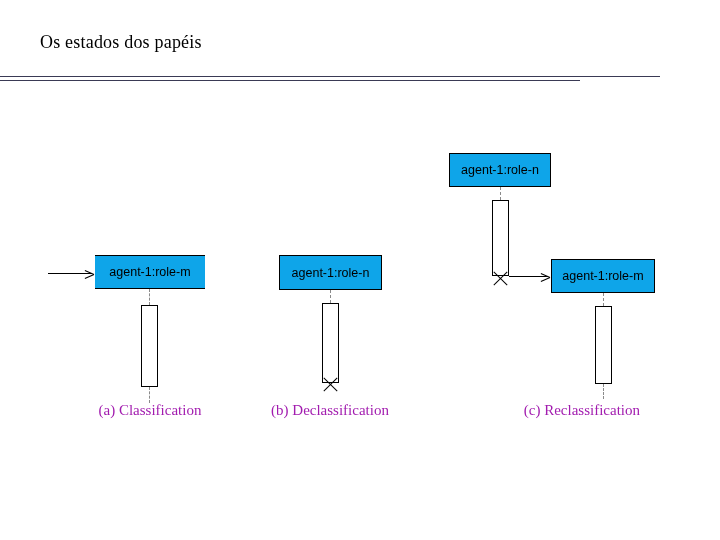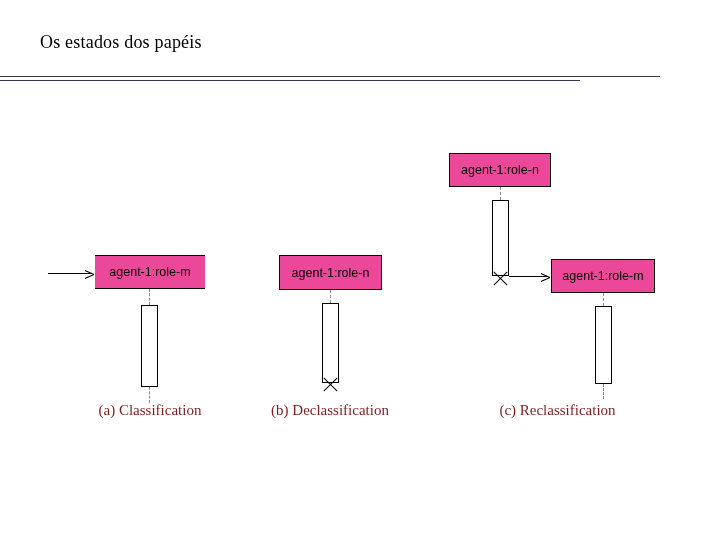--- a/index.html
+++ b/index.html
@@ -50,21 +50,21 @@
     left: 0;
     top: 0;
     width: 720px;
     height: 540px;
   }
 
   
   .lifeline-head {
     position: absolute;
     box-sizing: border-box;
-    background: #ec4899;
+    background: #0ea5e9;
     display: flex;
     align-items: center;
     justify-content: center;
     font-family: "Liberation Sans", sans-serif;
     font-size: 12.5px;
     color: #000000;
     white-space: nowrap;
   }
   .lifeline-head.boxed {
     border: 1.6px solid #000000;
@@ -126,21 +126,21 @@
     transform-origin: right center;
   }
   .arrow-head i.up   { top: 50%; transform: rotate(-24deg); }
   .arrow-head i.down { top: 50%; transform: rotate(24deg); }
 
   
   .caption {
     position: absolute;
     font-family: "Liberation Serif", serif;
     font-size: 15px;
-    color: #7f1d1d;
+    color: #a21caf;
     white-space: nowrap;
     text-align: center;
   }
 </style>
 </head>
 <body>
 
 <div id="slide-title">Os estados dos papéis</div>
 
 <div class="title-rule" id="title-rule-long"></div>
@@ -211,16 +211,16 @@
     <div class="lifeline-head boxed" style="left:551px; top:259px; width:104px; height:34px;">
       <span>agent-1:role-m</span>
     </div>
 
     <div class="lifeline" style="left:603px; top:293px; height:13px;"></div>
 
     <div class="activation" style="left:595px; top:306px; width:17px; height:78px;"></div>
 
     <div class="lifeline" style="left:603px; top:384px; height:15px;"></div>
 
-    <div class="caption" style="left:475px; top:402px; width:165px;">(c) Reclassification</div>
+    <div class="caption" style="left:475px; top:402px; width:165px;text-align:right;">(c) Reclassification</div>
   </div>
 
 </div>
 
 </body></html>

